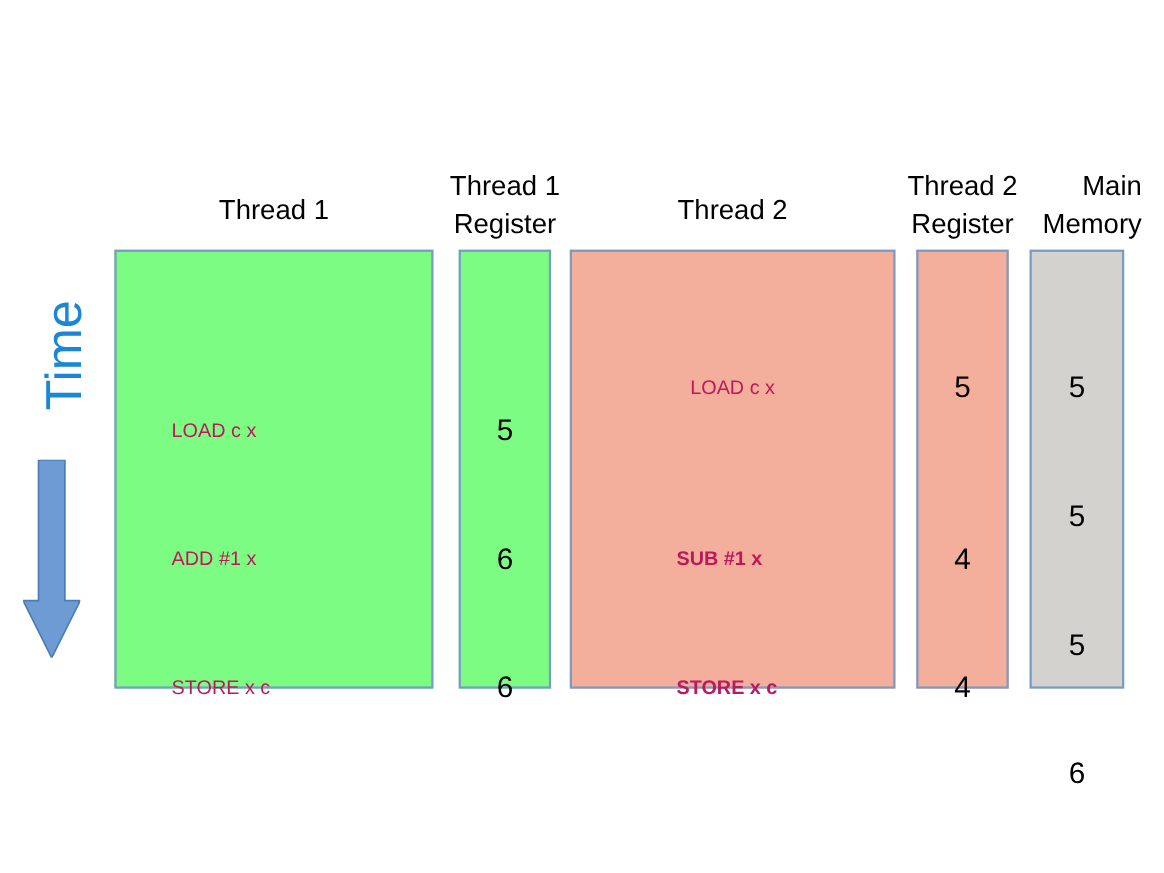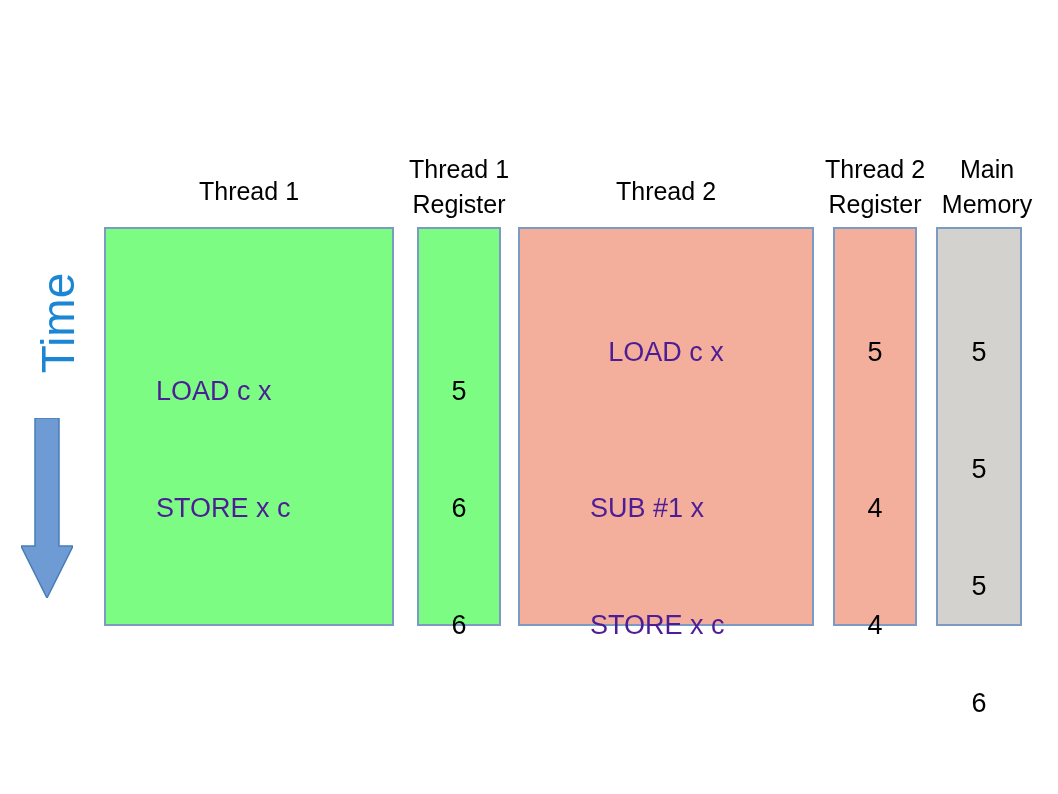--- a/index.html
+++ b/index.html
@@ -59,22 +59,22 @@
     border: 2px solid #7C9BC4;
     box-sizing: border-box;
   }
   .box.green   { background: #7DFC84; }
   .box.salmon  { background: #F4AE9C; }
   .box.gray    { background: #D4D2CE; }
 
   
   .instr-block {
     position: absolute;
-    font-size: 27px;
-    color: #4c1d95;
+    font-size: 18px;
+    color: #be185d;
     line-height: 39px;
     white-space: pre;
   }
   .instr-block.center {
     text-align: center;
   }
   .val-col {
     position: absolute;
     font-size: 27px;
     color: #000000;
@@ -100,49 +100,50 @@
   <div class="col-header" style="left:105px; top:174px; width:288px;">Thread 1</div>
 
   <div class="col-header" style="left:397px; top:152px; width:124px;">Thread 1
 Register</div>
 
   <div class="col-header" style="left:518px; top:174px; width:296px;">Thread 2</div>
 
   <div class="col-header" style="left:813px; top:152px; width:124px;">Thread 2
 Register</div>
 
-  <div class="col-header" style="left:936px; top:152px; width:102px;">Main
+  <div class="col-header" style="left:936px; top:152px; width:102px;text-align:right;">Main
 Memory</div>
 
   <div class="box green" style="left: 104px; top: 227px; width: 290px; height: 399px; background: rgb(125, 252, 132); border-color: rgb(124, 155, 196);"></div>
 
   <div class="box green" style="left: 417px; top: 227px; width: 84px; height: 399px; background: rgb(125, 252, 132); border-color: rgb(124, 155, 196);"></div>
 
   <div class="box salmon" style="left: 518px; top: 227px; width: 296px; height: 399px; background: rgb(244, 174, 156); border-color: rgb(124, 155, 196);"></div>
 
   <div class="box salmon" style="left: 833px; top: 227px; width: 84px; height: 399px; background: rgb(244, 174, 156); border-color: rgb(124, 155, 196);"></div>
 
   <div class="box gray" style="left: 936px; top: 227px; width: 86px; height: 399px; background: rgb(212, 210, 206); border-color: rgb(124, 155, 196);"></div>
 
   <div class="instr-block" style="left:156px; top:294px; width:240px;">
     <div class="val-line">LOAD c x</div>
+    <div class="val-line">ADD #1 x</div>
     <div class="val-line">STORE x c</div>
   </div>
 
   <div class="val-col" style="left:417px; top:294px; width:84px;">
     <div class="val-line">5</div>
     <div class="val-line">6</div>
     <div class="val-line">6</div>
   </div>
 
   <div class="instr-block center" style="left:518px; top:255px; width:296px;">
     <div class="val-line">LOAD c x</div>
   </div>
 
-  <div class="instr-block" style="left:590px; top:411px; width:240px;">
+  <div class="instr-block" style="left:615px; top:411px; width:240px;font-weight:bold;">
     <div class="val-line">SUB #1 x</div>
     <div class="val-line">STORE x c</div>
   </div>
 
   <div class="val-col" style="left:833px; top:255px; width:84px;">
     <div class="val-line">5</div>
   </div>
 
   <div class="val-col" style="left:833px; top:411px; width:84px;">
     <div class="val-line">4</div>

